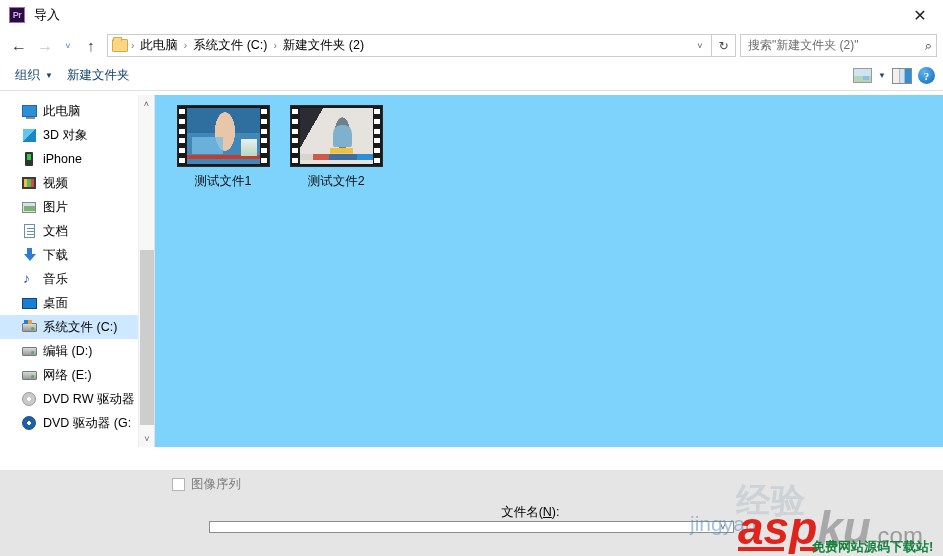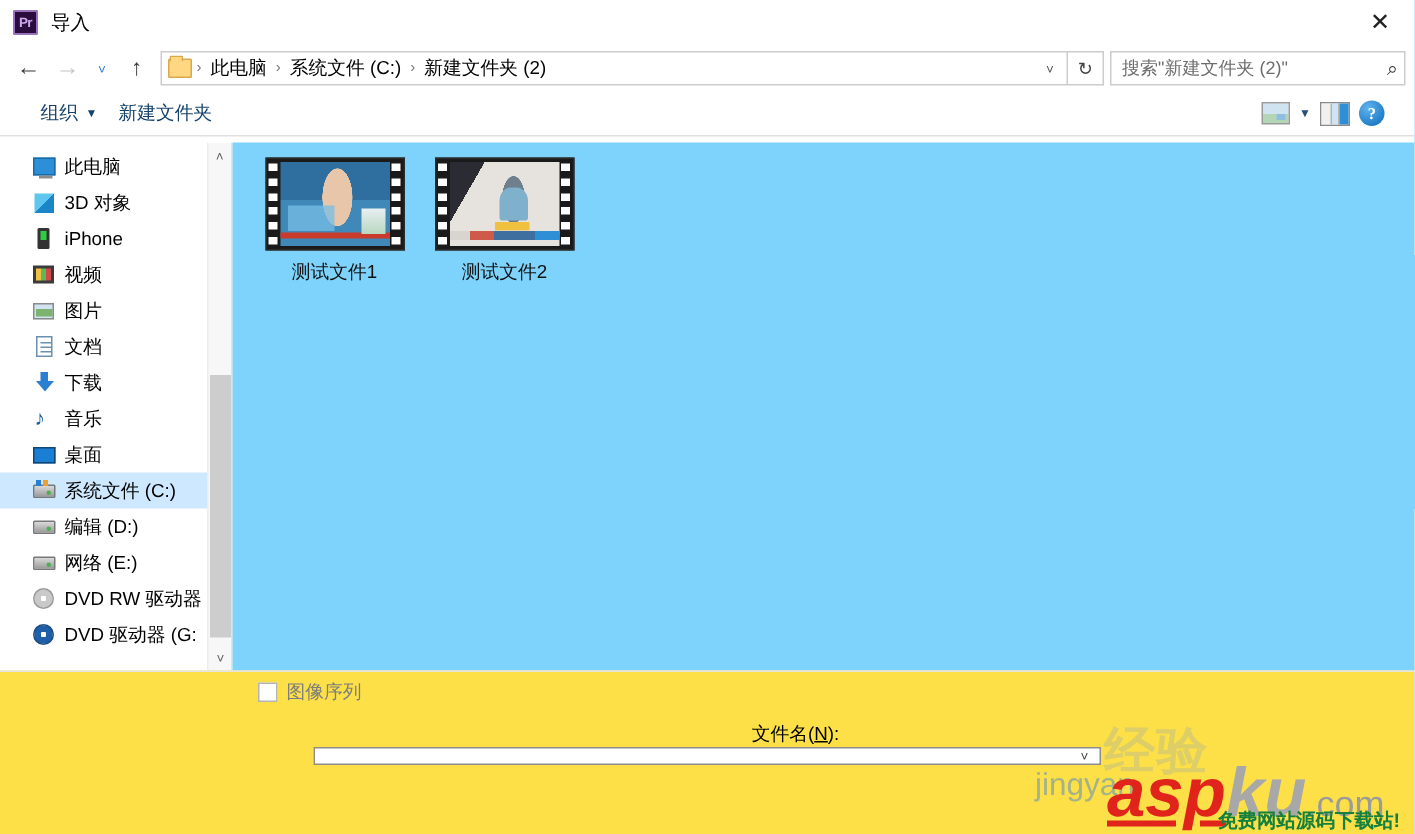--- a/index.html
+++ b/index.html
@@ -124,21 +124,21 @@
   }
   .searchbox .ph { flex:1; color:#6d6d6d; font-size:12px; white-space: nowrap; overflow:hidden;}
   .search-ico { color:#333; font-size: 13px; }
 
   
   .toolbar {
     height: 30px; width:100%;
     background: #ffffff;
     border-bottom: 1px solid #e0e0e0;
     display:flex; align-items:center;
-    padding: 0 20px;
+    padding: 0 8px;
     position: relative;
   }
   .tb-item {
     color: #16436b;
     font-size: 12.5px;
     padding: 3px 7px;
     display:flex; align-items:center; gap:5px;
     white-space: nowrap;
   }
   .tb-caret { font-size: 8px; color:#16436b; }
@@ -299,22 +299,22 @@
   }
   .fname {
     font-size: 12.5px;
     color:#111;
     margin-top: 6px;
     white-space: nowrap;
   }
 
   
   .bottom {
-    position:absolute; left:0; right:0; bottom:0; height:109px;
-    background:#fde047;
+    position:absolute; left:0; right:0; bottom:0; height:86px;
+    background:#e5e5e5;
     border-top: 1px solid #e4e4e4;
   }
   .seqrow {
     position:absolute; left:172px; top:5px;
     display:flex; align-items:center; gap:6px;
   }
   .cbox {
     width: 13px; height:13px;
     border:1px solid #b4b4b4; background:#fff;
   }

